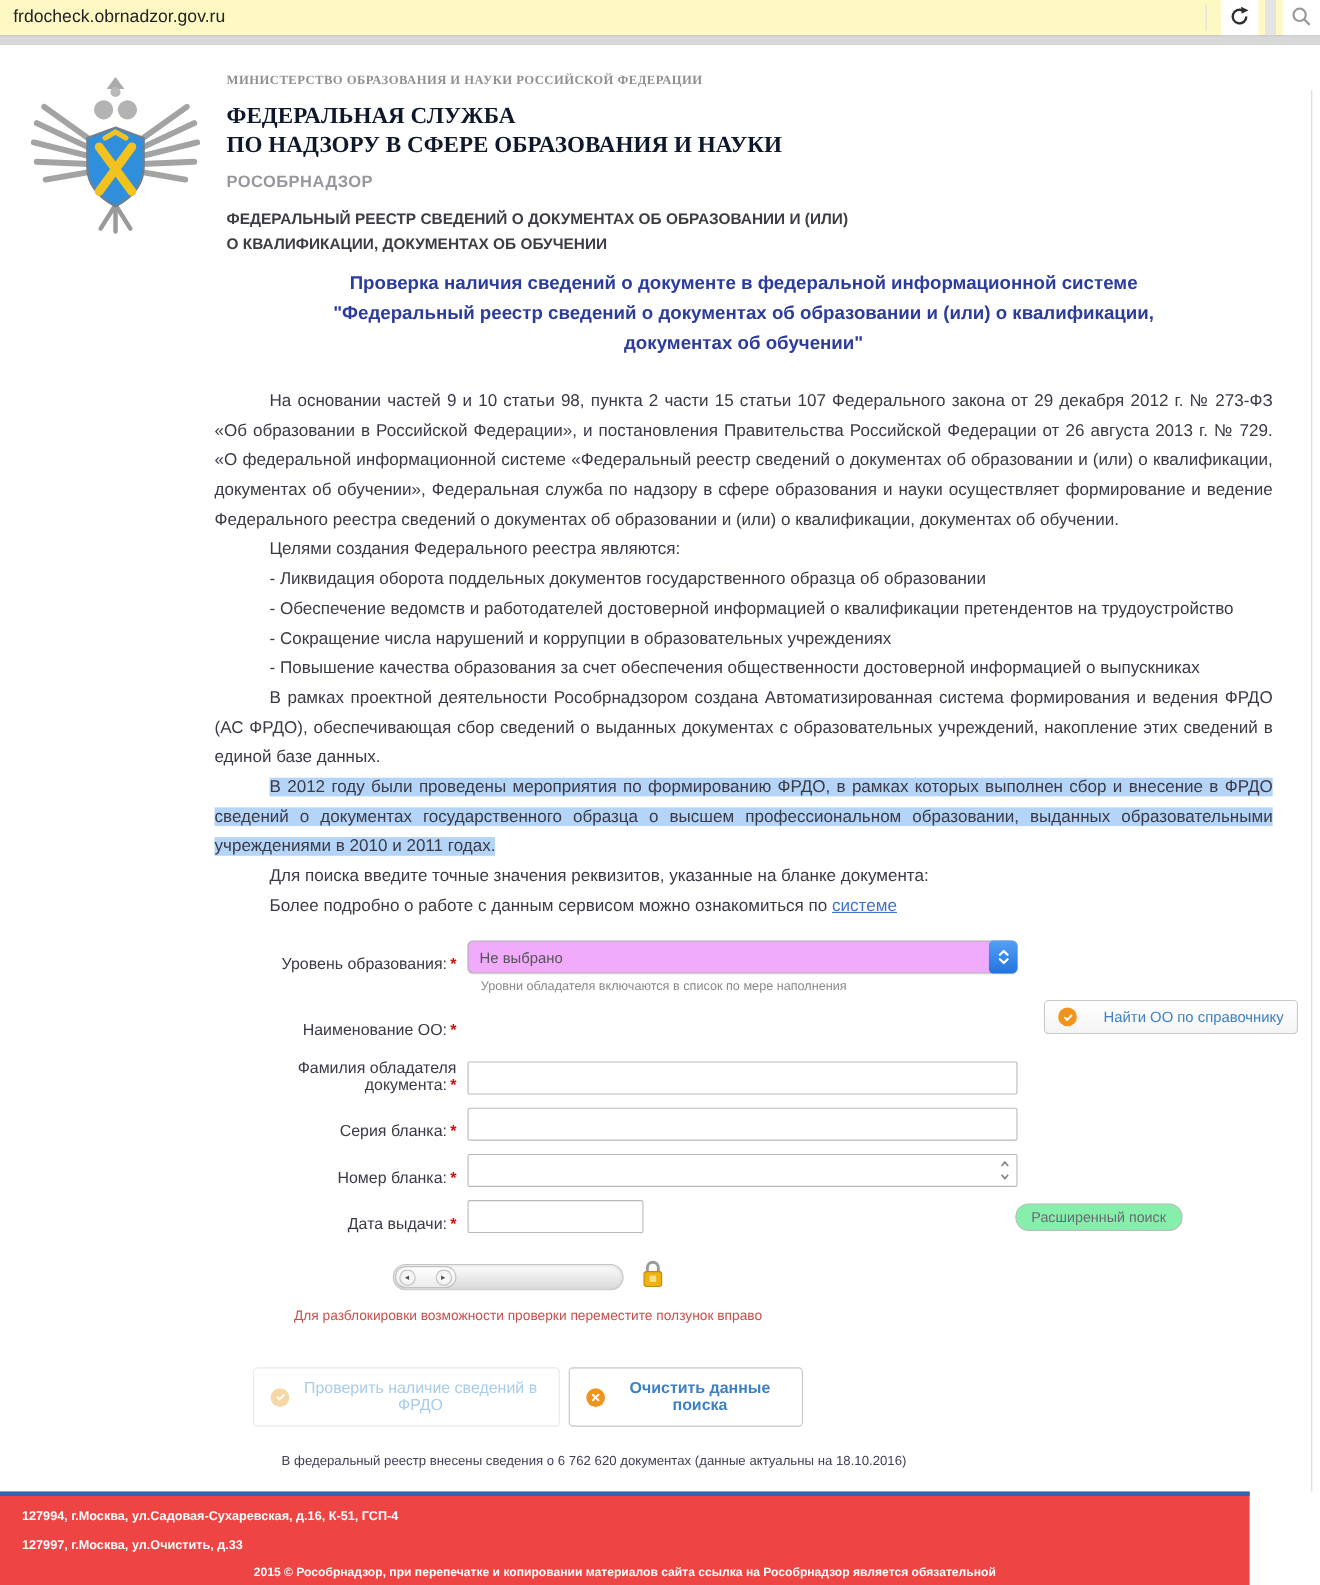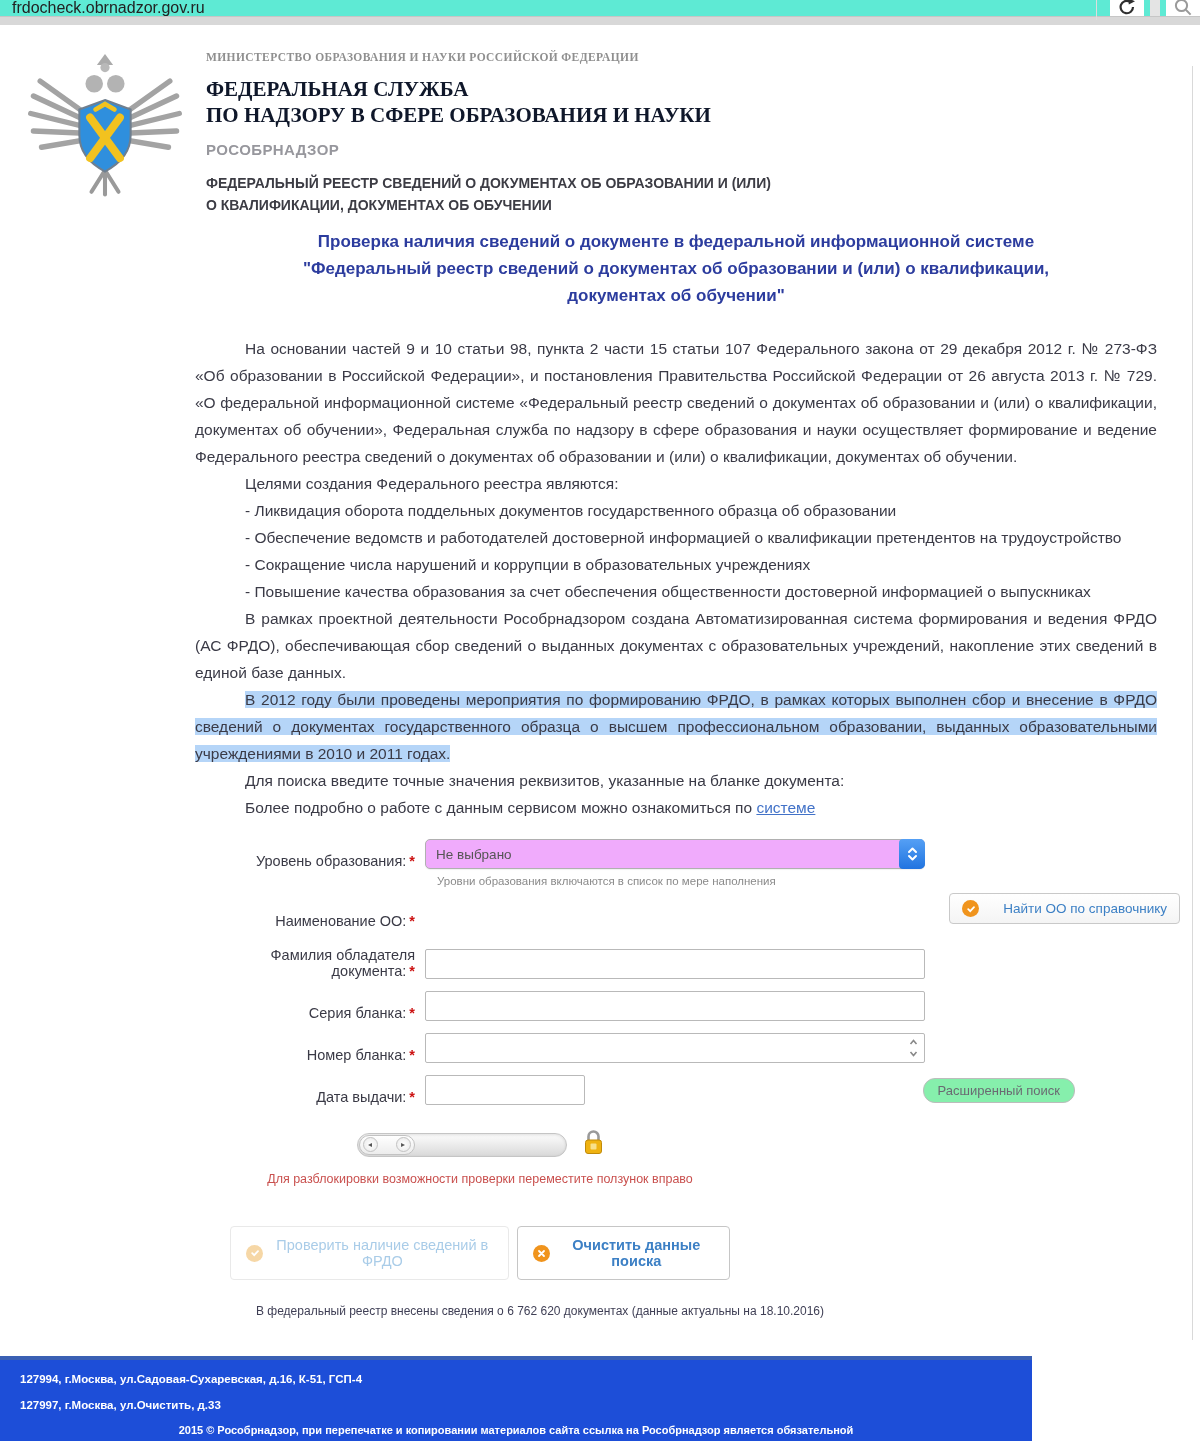--- a/index.html
+++ b/index.html
@@ -1,20 +1,20 @@
 <!DOCTYPE html>
 <html lang="ru"><head>
 <meta charset="utf-8">
 <style>
   * { box-sizing: border-box; margin: 0; padding: 0; }
   html,body { width:1200px; background:#fff; font-family:"Liberation Sans", sans-serif; }
   body { position:relative; height:1441px; overflow:hidden; }
 
   
-  .browser-bar { height:16px; background:#5eead4; display:flex; align-items:center; padding-left:12px; }
+  .browser-bar { height:32px; background:#fef9c3; display:flex; align-items:center; padding-left:12px; }
   .url-text { font-size:16px; color:#222; }
   .bar-right { margin-left:auto; display:flex; align-items:center; height:100%; }
   .vdiv { width:1px; height:24px; background:#ddd; margin-right:13px; }
   .bar-btn { width:34px; height:100%; display:flex; align-items:center; justify-content:center; cursor:pointer; background:#fff; border:none; }
   .bar-gap { width:10px; height:100%; background:#e4e4e4; margin:0 6px; }
   .gray-strip { height:9px; background:#d8d8d8; border-top:1px solid #c6c6c6; }
 
   
   .page { position:relative; height:1315px; background:#fff; overflow:hidden; }
   .right-edge { position:absolute; left:1192px; top:41px; width:1px; height:1315px; background:#d9d9d9; }
@@ -66,21 +66,21 @@
 
   
   .actions { margin:40px 0 0 230px; width:500px; display:flex; justify-content:center; gap:8px; }
   .action-btn { display:flex; align-items:center; gap:9px; border-radius:4px; padding:10px 15px; font-size:14.5px; background:#fff; cursor:pointer; }
   .action-btn.disabled { border:1px solid #e9e9e9; color:#a9cce8; cursor:default; }
   .action-btn.clear { border:1px solid #c6c6c6; color:#3d80c5; font-weight:bold; }
 
   .registry-info { margin-top:24px; margin-right:120px; text-align:center; font-size:12px; color:#3f3f55; }
 
   
-  .site-footer { position:absolute; left:0; bottom:0; width:1032px; height:85px; background:#1d4ed8; border-top:4px solid #3a60b4; color:#fff; font-weight:bold; font-size:11.5px; }
+  .site-footer { position:absolute; left:0; bottom:0; width:1136px; height:85px; background:#ef4444; border-top:4px solid #3a60b4; color:#fff; font-weight:bold; font-size:11.5px; }
   .addr { padding-left:20px; margin-top:13px; }
   .addr + .addr { margin-top:14px; }
   .copyright { text-align:center; margin-top:13px; font-size:11px; }
 </style>
 </head>
 <body>
 
 <div class="browser-bar">
   <span class="url-text">frdocheck.obrnadzor.gov.ru</span>
   <div class="bar-right">
@@ -177,21 +177,21 @@
       <div class="select-box">
         <span>Не выбрано</span>
         <span class="select-cap">
           <svg width="11" height="18" viewBox="0 0 11 18">
               <path d="M2 7 L5.5 3.5 L9 7" fill="none" stroke="#fff" stroke-width="2" stroke-linecap="round" stroke-linejoin="round"></path>
               <path d="M2 11 L5.5 14.5 L9 11" fill="none" stroke="#fff" stroke-width="2" stroke-linecap="round" stroke-linejoin="round"></path>
             </svg>
         </span>
       </div>
     </div>
-    <div class="hint-row">Уровни образования включаются в список по мере наполнения</div>
+    <div class="hint-row">Уровни обладателя включаются в список по мере наполнения</div>
 
     <div class="form-row" style="margin-bottom:18px; height:32px;">
       <div class="flabel"><span>Наименование ОО:</span><span class="req">*</span></div>
       <button class="find-btn">
         <span class="oicon">
             <svg width="10" height="10" viewBox="0 0 10 10">
               <path d="M2.2 5.2 L4.2 7.2 L8 3.2" fill="none" stroke="#fff" stroke-width="1.8" stroke-linecap="round"></path>
             </svg>
           </span>
         <span>Найти ОО по справочнику</span>

